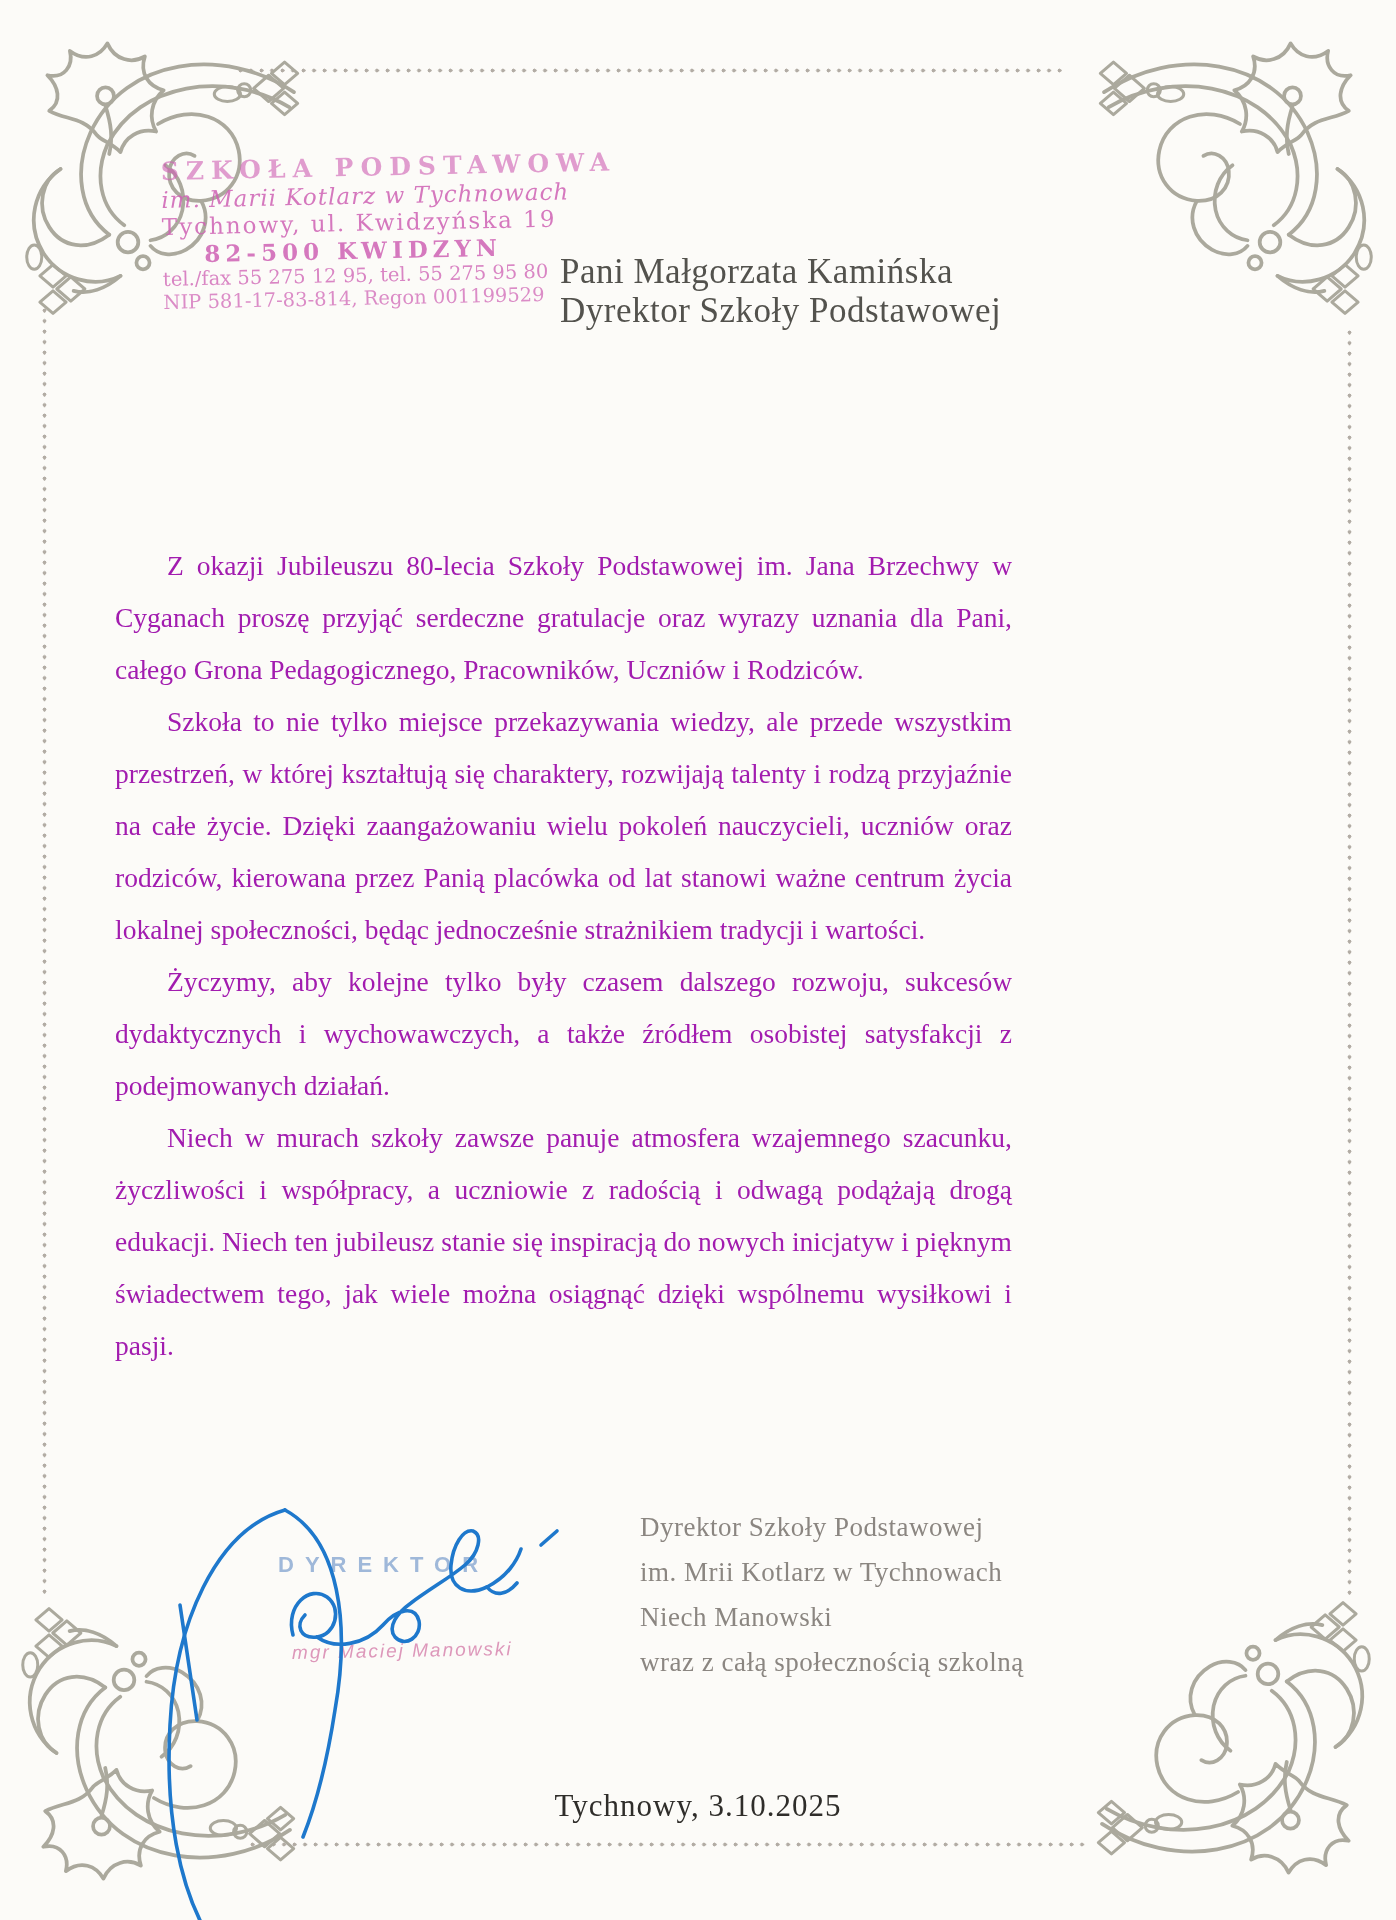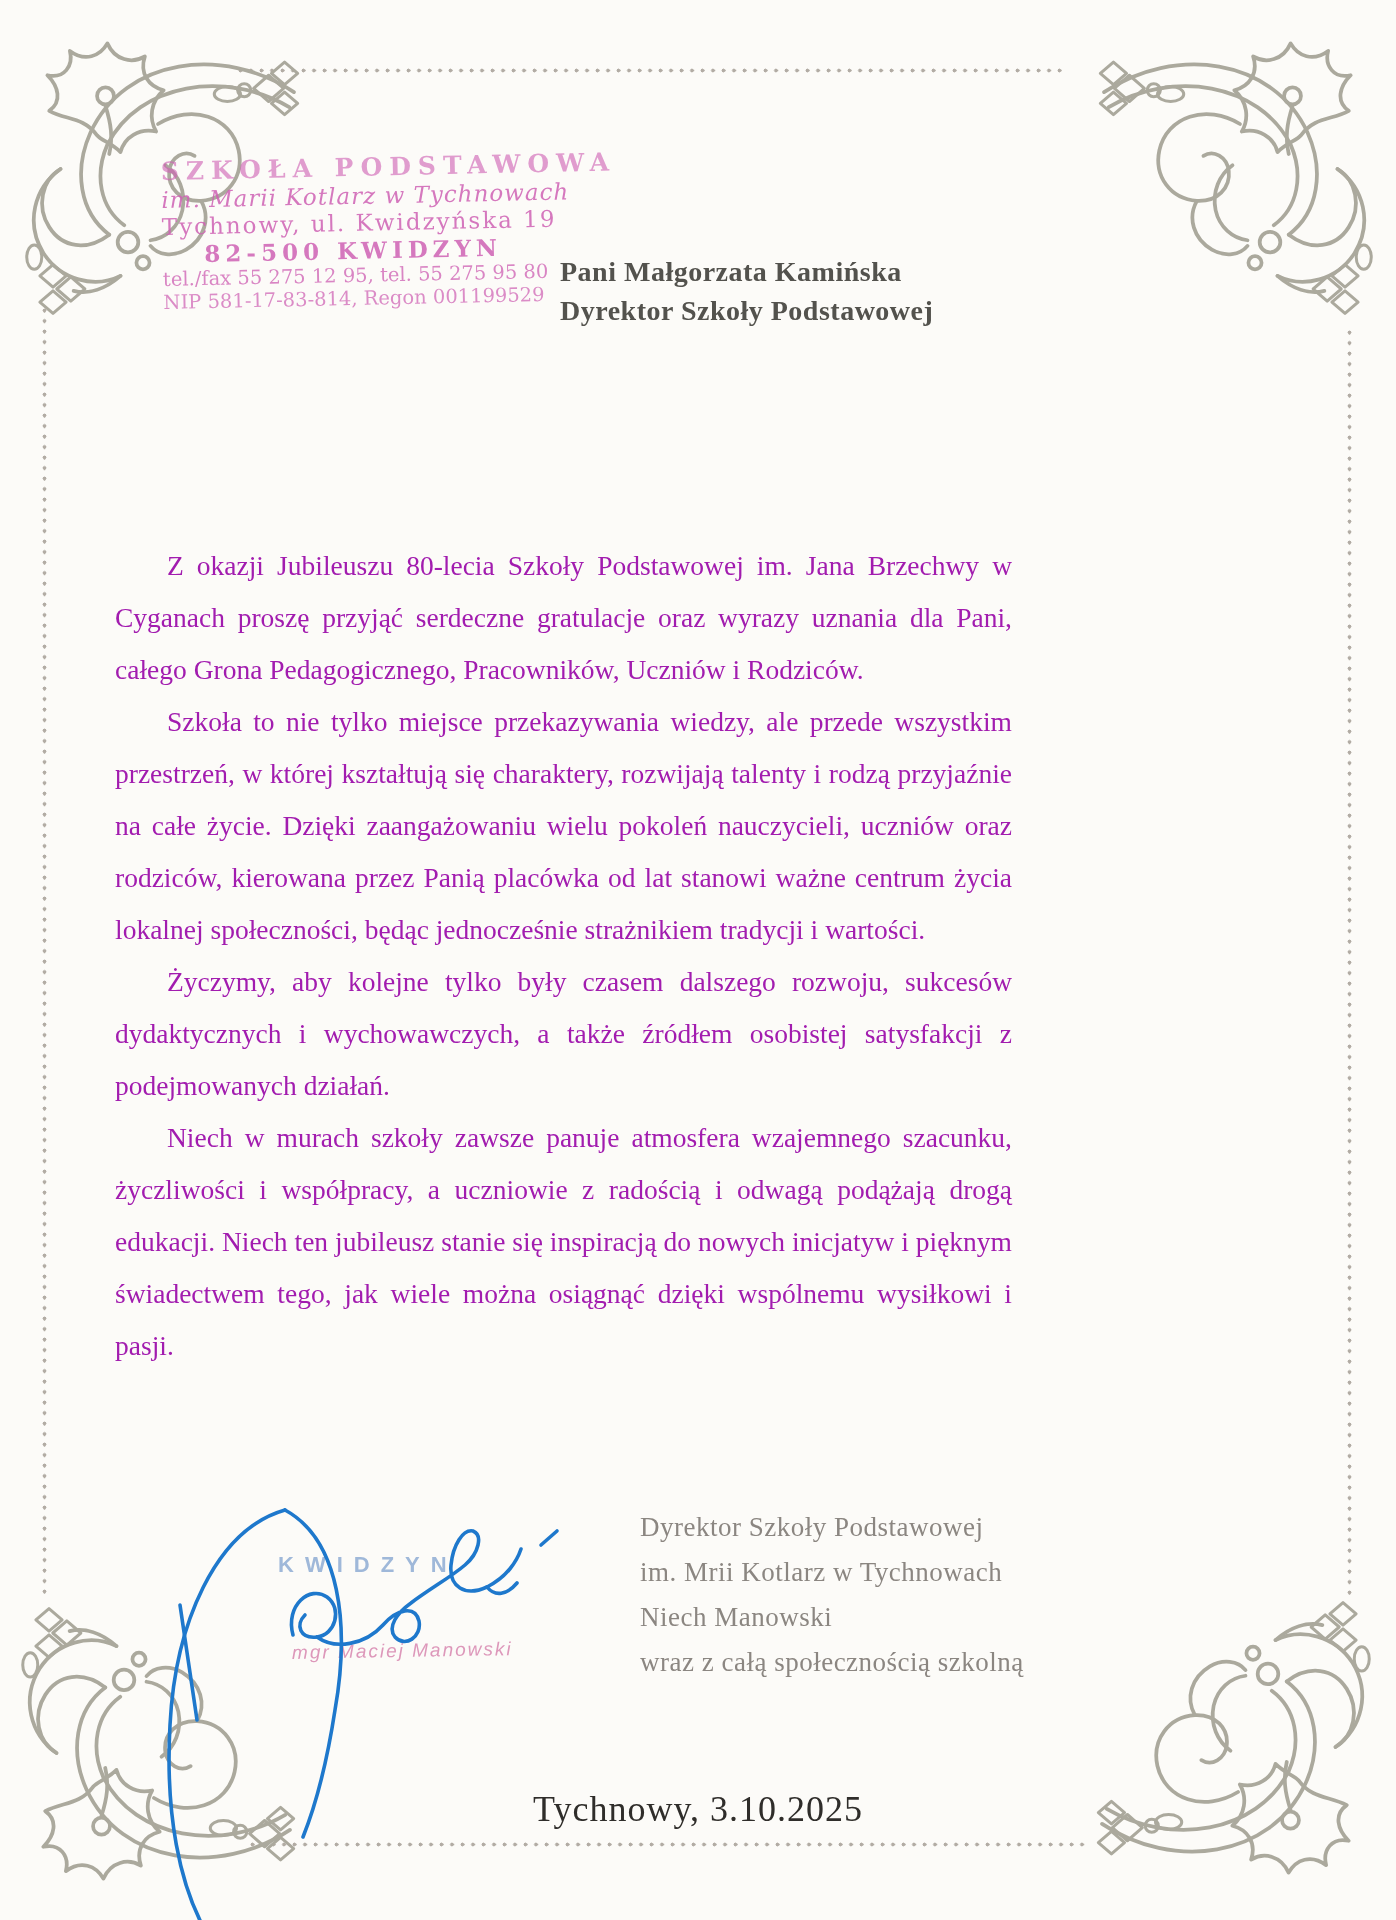--- a/index.html
+++ b/index.html
@@ -44,21 +44,21 @@
   }
   .school-stamp .s1{font-size:25px;font-weight:bold;letter-spacing:7px;opacity:.72;}
   .school-stamp .s2{font-size:23px;font-style:italic;letter-spacing:1px;}
   .school-stamp .s3{font-size:23px;letter-spacing:2px;}
   .school-stamp .s4{font-size:23px;font-weight:bold;letter-spacing:5px;padding-left:42px;}
   .school-stamp .s5{font-size:19.5px;opacity:.9;}
   .school-stamp .s6{font-size:19.5px;opacity:.85;}
   
   .recipient{
     position:absolute;left:560px;top:252px;
-    font-weight:bold;font-size:28px;line-height:39px;
+    font-weight:normal;font-size:35px;line-height:39px;
     color:#53524d;letter-spacing:.5px;
   }
   
   .body-text{
     position:absolute;left:115px;top:540px;width:897px;
     font-size:27.5px;line-height:52px;color:#a21caf;
     text-align:justify;
   }
   .body-text p{margin:0;text-indent:52px;}
   
@@ -78,21 +78,21 @@
     font-family:"Liberation Sans", sans-serif;
     font-size:19px;font-style:italic;letter-spacing:2px;
     color:var(--dir-name-color,#d887b0);opacity:.85;
     transform:rotate(-1deg);
   }
   .signature{position:absolute;left:135px;top:1485px;width:450px;height:470px;}
   .signature svg{width:100%;height:100%;}
   
   .date-line{
     position:absolute;left:0;top:1788px;width:100%;
-    text-align:center;font-size:36px;color:#2f2d2a;letter-spacing:1px;
+    text-align:center;font-size:31px;color:#2f2d2a;letter-spacing:1px;
   }
 </style>
 </head>
 <body>
 
 <div class="page">
 
   <div class="dots-h" id="border-top"></div>
   <div class="dots-h" id="border-bottom"></div>
   <div class="dots-v" id="border-left"></div>
@@ -249,21 +249,21 @@
     <p>Niech w murach szkoły zawsze panuje atmosfera wzajemnego szacunku, życzliwości i współpracy, a uczniowie z radością i odwagą podążają drogą edukacji. Niech ten jubileusz stanie się inspiracją do nowych inicjatyw i pięknym świadectwem tego, jak wiele można osiągnąć dzięki wspólnemu wysiłkowi i pasji.</p>
   </div>
 
   <div class="closing">
     <div>Dyrektor Szkoły Podstawowej</div>
     <div>im. Mrii Kotlarz w Tychnowach</div>
     <div>Niech Manowski</div>
     <div>wraz z całą społecznością szkolną</div>
   </div>
 
-  <div class="dir-title">KWIDZYN</div>
+  <div class="dir-title">DYREKTOR</div>
   <div class="dir-name">mgr Maciej Manowski</div>
 
   <div class="signature">
     <svg viewBox="0 0 450 470">
       <g stroke="var(--ink,#1e78cc)" fill="none" stroke-width="3.6" stroke-linecap="round" stroke-linejoin="round">
         <path d="M150,25 C80,45 40,140 35,240 C30,330 45,400 70,445"></path>
         <path d="M150,25 C205,55 215,140 200,225 C190,290 176,332 168,352"></path>
         <path d="M45,120 L62,235"></path>
         <path d="M158,150 C150,120 175,100 192,112 C208,124 200,150 182,152 C165,154 160,140 170,130"></path>
         <path d="M182,152 C200,165 230,160 248,140 C262,124 280,120 284,136 C287,152 270,163 260,152 C252,142 262,128 276,118 C296,103 316,92 330,80 C344,68 348,50 338,46 C328,44 318,60 316,80 C314,102 330,112 352,102 C372,92 382,76 386,64"></path>

